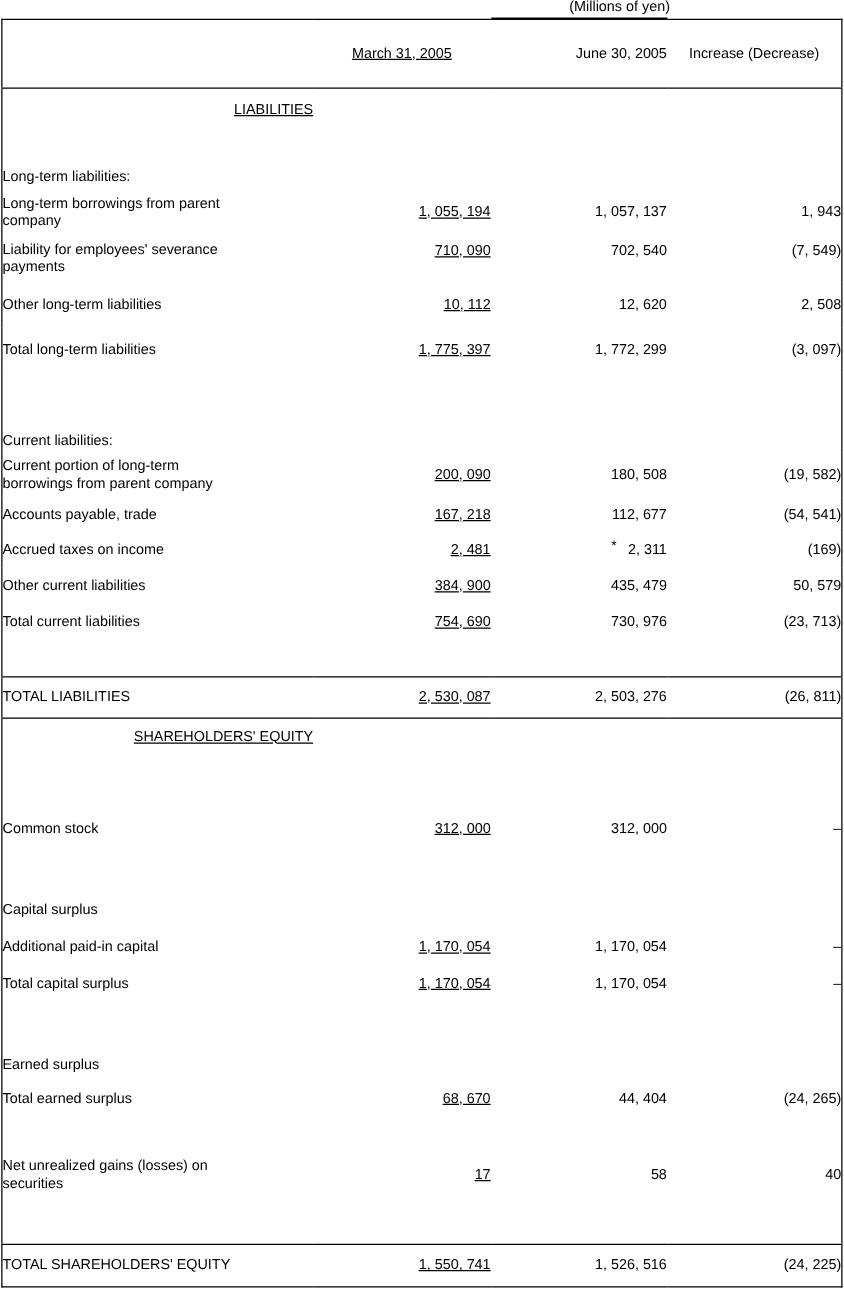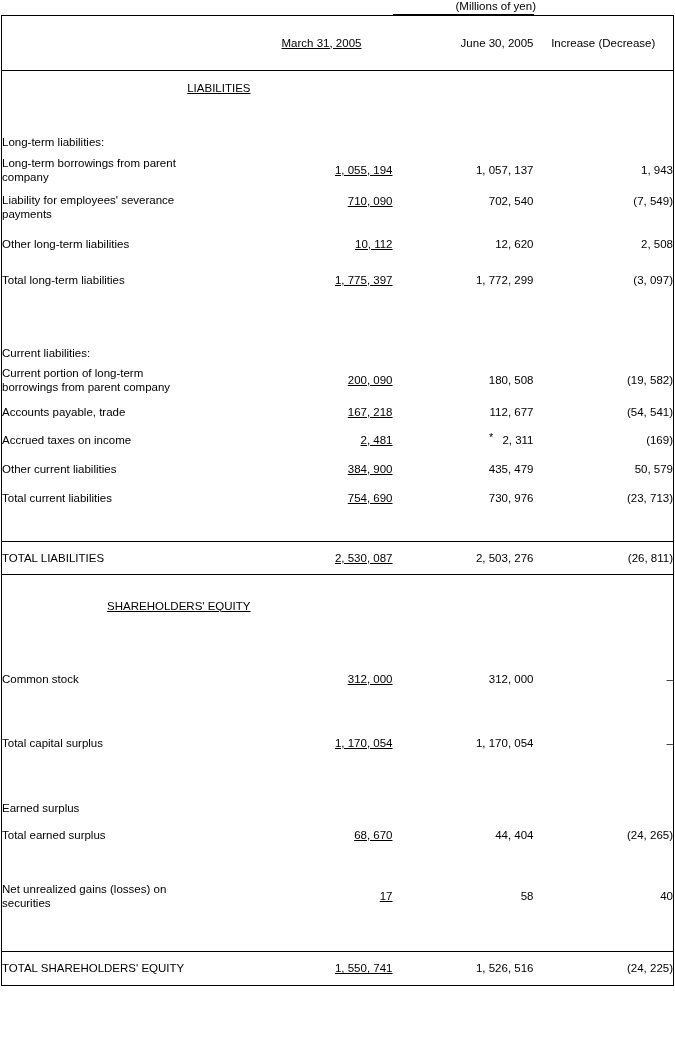--- a/index.html
+++ b/index.html
@@ -241,21 +241,21 @@
       </tr>
 
       <tr class="hline">
         <td class="label lvl-grand" style="height:32px">TOTAL LIABILITIES</td>
         <td class="mar num">2, 530, 087</td>
         <td class="jun num">2, 503, 276</td>
         <td class="num">(26, 811)</td>
       </tr>
 
       <tr class="hline">
-        <td class="label lvl-head" style="height:32px;vertical-align:top;padding-top:24px"><span class="ul-head">SHAREHOLDERS' EQUITY</span></td>
+        <td class="label lvl-head" style="height:32px;vertical-align:top;padding-top:8px"><span class="ul-head">SHAREHOLDERS' EQUITY</span></td>
         <td class="mar"></td>
         <td class="jun"></td>
         <td></td>
       </tr>
 
       <tr class="spacer">
         <td class="label" style="height:32px"></td>
         <td class="mar"></td>
         <td class="jun"></td>
         <td></td>
@@ -268,21 +268,33 @@
         <td class="num dash">–</td>
       </tr>
 
       <tr class="spacer">
         <td class="label" style="height:34px"></td>
         <td class="mar"></td>
         <td class="jun"></td>
         <td></td>
       </tr>
 
-
+      <tr>
+        <td class="label lvl-sec" style="height:30px">Capital surplus</td>
+        <td class="mar"></td>
+        <td class="jun"></td>
+        <td></td>
+      </tr>
+
+      <tr>
+        <td class="label lvl-sub" style="height:30px">Additional paid-in capital</td>
+        <td class="mar num">1, 170, 054</td>
+        <td class="jun num">1, 170, 054</td>
+        <td class="num dash">–</td>
+      </tr>
 
       <tr>
         <td class="label lvl-sub" style="height:28px">Total capital surplus</td>
         <td class="mar num">1, 170, 054</td>
         <td class="jun num">1, 170, 054</td>
         <td class="num dash">–</td>
       </tr>
 
       <tr class="spacer">
         <td class="label" style="height:38px"></td>

